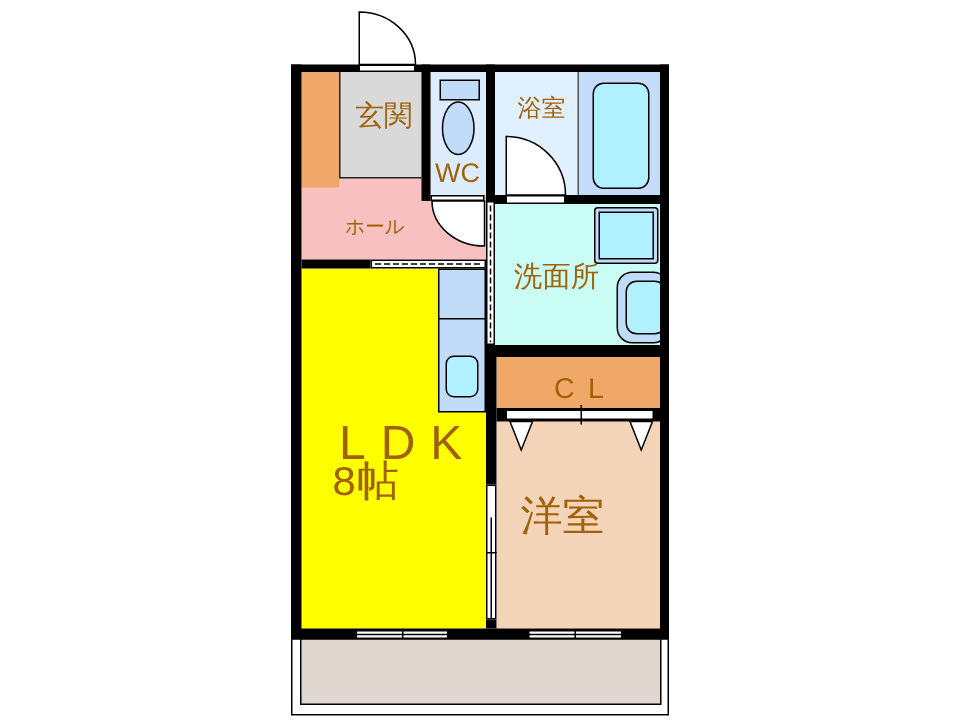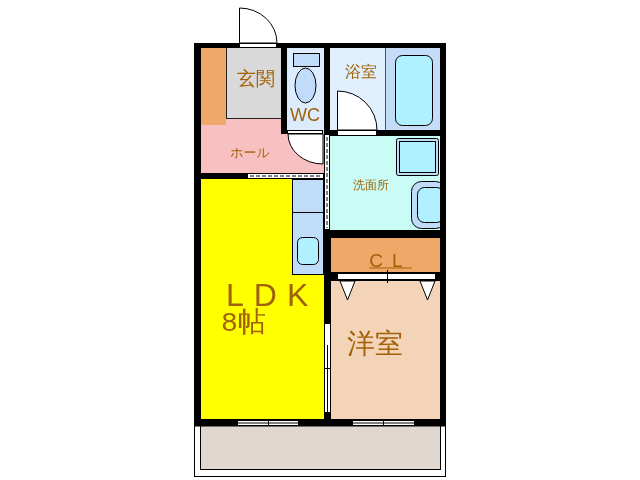--- a/index.html
+++ b/index.html
@@ -88,18 +88,18 @@
     <path d="M337.5,130 L337.5,91 A39.5,39 0 0 1 377,130 Z" fill="#fff" stroke="#000" stroke-width="1"></path>
 
     <polygon points="340,281 355,281 347.5,300" fill="#fff" stroke="#000" stroke-width="1"></polygon>
     <polygon points="420,281 435,281 427.5,300" fill="#fff" stroke="#000" stroke-width="1"></polygon>
   </svg>
 
   <div class="lbl ctr" style="left:256px;top:78px;font-size:19px;">玄関</div>
   <div class="lbl ctr lat" style="left:305px;top:115px;font-size:18px;">WC</div>
   <div class="lbl ctr" style="left:361px;top:72px;font-size:16px;">浴室</div>
   <div class="lbl ctr" style="left:250px;top:152px;font-size:13px;text-align:center;">ホール</div>
-  <div class="lbl ctr" style="left:371px;top:185px;font-size:12px;">洗面所</div>
-  <div class="lbl ctr lat" style="left:386px;top:260px;font-size:19px;letter-spacing:9px;padding-left:9px;text-decoration:underline;">CL</div>
+  <div class="lbl ctr" style="left:371px;top:185px;font-size:19px;">洗面所</div>
+  <div class="lbl ctr lat" style="left:386px;top:260px;font-size:19px;letter-spacing:9px;padding-left:9px;">CL</div>
   <div class="lbl lat" style="left:226px;top:279px;font-size:32px;letter-spacing:10px;">LDK</div>
   <div class="lbl" style="left:221px;top:310px;font-size:28px;font-family:Liberation Mono, monospace;">8帖</div>
   <div class="lbl" style="left:347px;top:330px;font-size:28px;text-align:center;">洋室</div>
 </div>
 
 </body></html>

